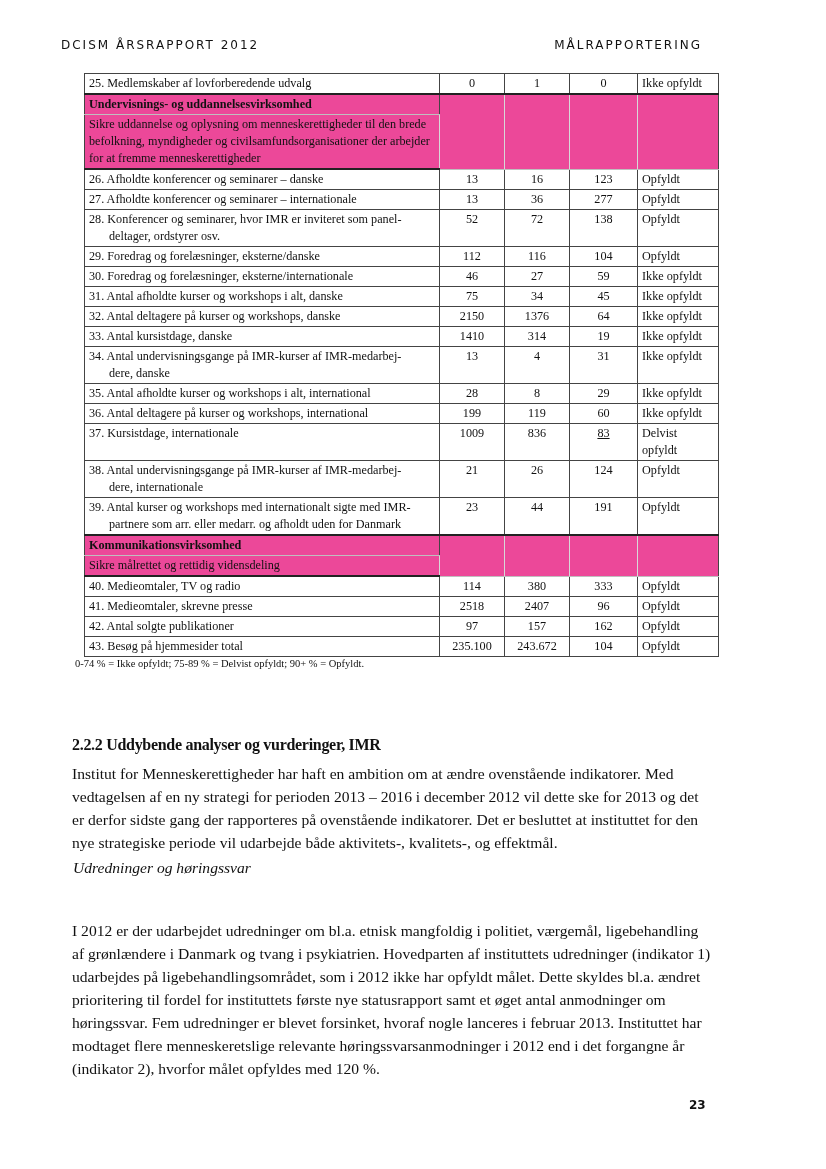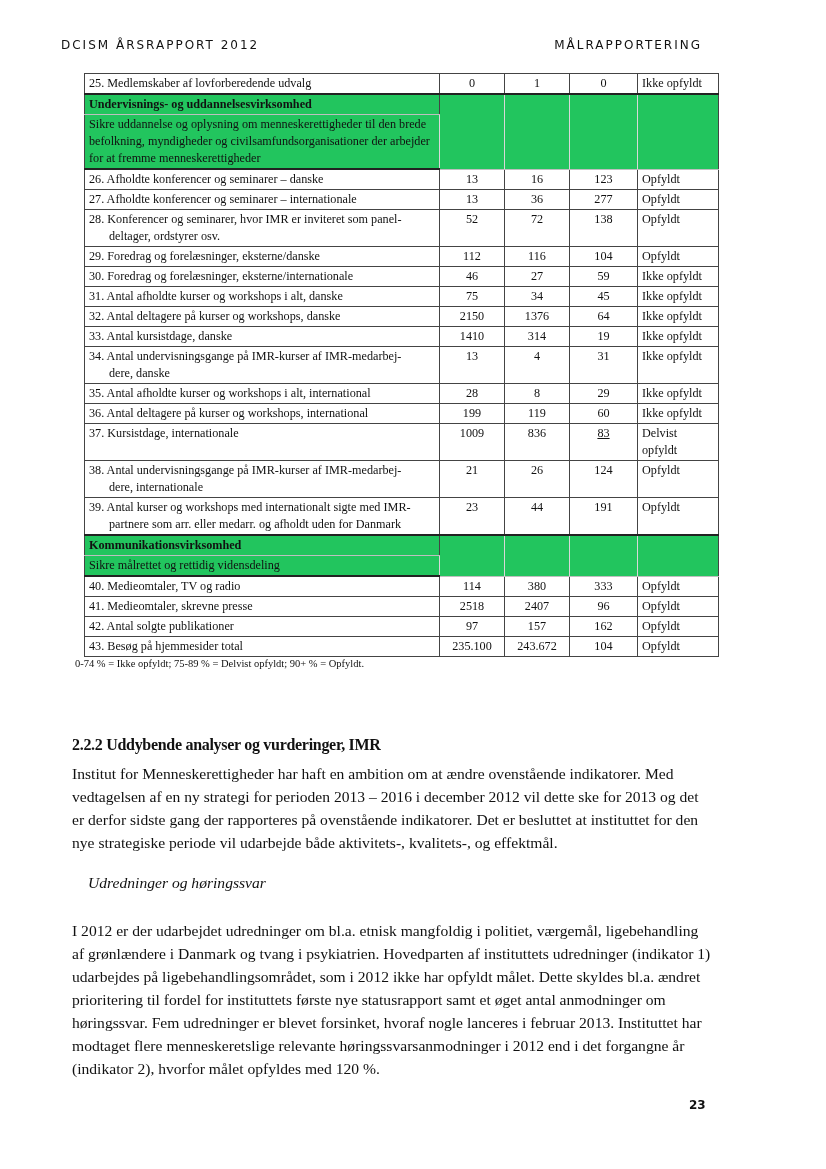--- a/index.html
+++ b/index.html
@@ -9,32 +9,32 @@
               font-size: 12px; letter-spacing: 2px; color: #111; }
   .run-left { left: 61px; }
   .run-right { right: 124px; }
   table.goals { position: absolute; left: 84px; top: 73px; width: 634px; border-collapse: collapse;
                 font-size: 12.2px; line-height: 17px; table-layout: fixed; }
   table.goals td { border: 1px solid #444; padding: 1px 4px 1px 4px; vertical-align: top; }
   table.goals td.num { text-align: center; }
   table.goals td.num.left { text-align: center; padding-left: 4px; text-decoration: underline; }
   table.goals td.status { text-align: left; }
   table.goals td.label .indent { display: block; padding-left: 20px; }
-  tr.section td { background: #22c55e; border-color: #bfbfbf; border-left: 1px solid #444; border-right: 1px solid #444; }
+  tr.section td { background: #ec4899; border-color: #bfbfbf; border-left: 1px solid #444; border-right: 1px solid #444; }
   tr.section td.mid { border-left: 1px solid #d8d8d8; border-right: 1px solid #d8d8d8; }
   tr.section td.title { font-weight: bold; }
   tr.section-top td { border-top: 2px solid #222; }
   tr.section-bottom td { border-bottom: 2px solid #222; }
   tr.row td { height: 17px; }
   .legend { position: absolute; left: 75px; top: 655px; font-size: 10.5px; line-height: 17px; }
   h2.sec { position: absolute; left: 72px; top: 736px; margin: 0; font-size: 16px; font-weight: bold;
            letter-spacing: -0.3px; }
   .para { position: absolute; left: 72px; width: 640px; font-size: 15.6px; line-height: 23px; margin: 0; }
   .p1 { top: 762px; }
-  .subh { position: absolute; left: 72px; top: 858px; font-size: 15.6px; font-style: italic; margin: 16px; }
+  .subh { position: absolute; left: 72px; top: 858px; font-size: 15.6px; font-style: italic; margin: 1px; }
   .p2 { top: 879px; margin-top: 40px; }
   .pageno { position: absolute; left: 689px; top: 1098px; font-family: "DejaVu Sans", "Liberation Sans", sans-serif;
             font-size: 12px; font-weight: bold; }
 </style>
 </head>
 <body>
 
 <div class="run-head run-left">DCISM ÅRSRAPPORT 2012</div>
 <div class="run-head run-right">MÅLRAPPORTERING</div>
 

